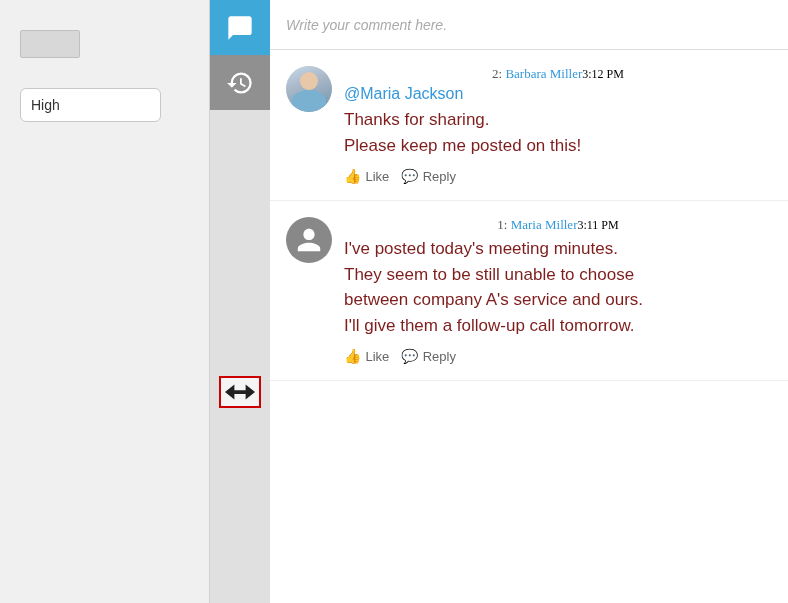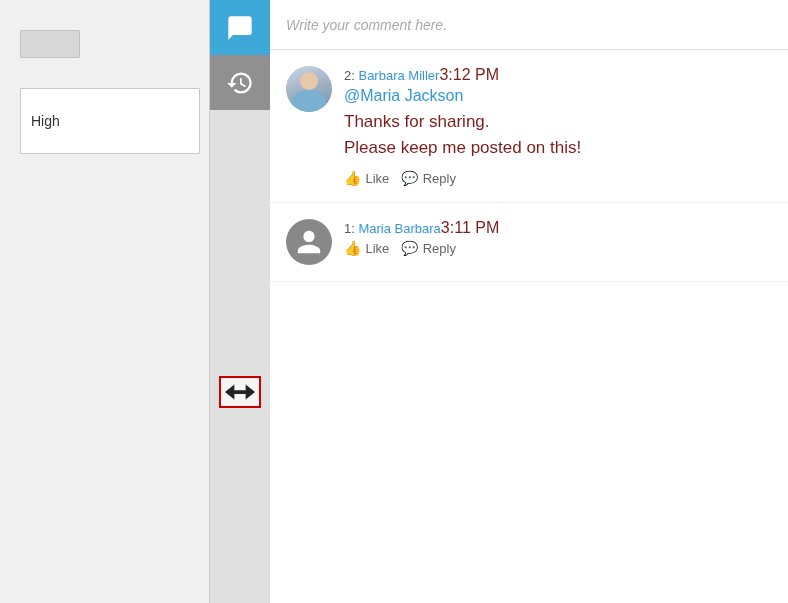--- a/index.html
+++ b/index.html
@@ -36,25 +36,25 @@
     .sidebar-label {
       font-size: 13px;
       color: #555;
       margin: 0 20px 8px 20px;
     }
 
     .sidebar-value-box {
       margin: 0 20px;
       background: #fff;
       border: 1px solid #c8c8c8;
-      padding: 24px 10px;
+      padding: 8px 10px;
       font-size: 14px;
       color: #333;
-      border-radius: 1px;
-      width: 180px;
+      border-radius: 6px;
+      width: 141px;
     }
 
     
     .icon-column {
       width: 60px;
       min-width: 60px;
       background: #e0e0e0;
       display: flex;
       flex-direction: column;
       align-items: center;
@@ -201,39 +201,40 @@
       left: 50%;
       transform: translateX(-50%);
     }
 
     .comment-body {
       flex: 1;
     }
 
     .comment-header {
       display: flex;
-      justify-content: flex-start;
+      justify-content: center;
       align-items: baseline;
       margin-bottom: 3px;
+      font-family: Liberation Serif, serif;
     }
 
     .comment-author-id {
       font-size: 13px;
       color: #555;
     }
 
     .comment-author-name {
       color: #3498db;
       font-size: 13px;
       font-weight: normal;
     }
 
     .comment-time {
-      font-size: 16px;
-      color: #7f1d1d;
+      font-size: 12px;
+      color: #000000;
     }
 
     .comment-mention {
       color: #3498db;
       font-size: 16px;
       margin-bottom: 4px;
     }
 
     .comment-text {
       font-size: 17px;
@@ -335,23 +336,29 @@
 
     <div class="comment-item">
       <div class="avatar">
         <svg viewBox="0 0 24 24" xmlns="http://www.w3.org/2000/svg">
           <path d="M12 12c2.7 0 4.8-2.1 4.8-4.8S14.7 2.4 12 2.4 7.2 4.5 7.2 7.2 9.3 12 12 12zm0 2.4c-3.2 0-9.6 1.6-9.6 4.8v2.4h19.2v-2.4c0-3.2-6.4-4.8-9.6-4.8z"></path>
         </svg>
       </div>
       <div class="comment-body">
         <div class="comment-header">
           <span class="comment-author-id">
-            1: <span class="comment-author-name">Maria Barbara</span>
+            1: <span class="comment-author-name">Maria Miller</span>
           </span>
           <span class="comment-time">3:11 PM</span>
+        </div>
+        <div class="comment-text">
+          I've posted today's meeting minutes.<br>
+          They seem to be still unable to choose<br>
+          between company A's service and ours.<br>
+          I'll give them a follow-up call tomorrow.
         </div>
         <div class="comment-actions">
           <button class="action-btn">
             <span class="action-icon">👍</span>
             <span>Like</span>
           </button>
           <button class="action-btn">
             <span class="action-icon">💬</span>
             <span>Reply</span>
           </button>

